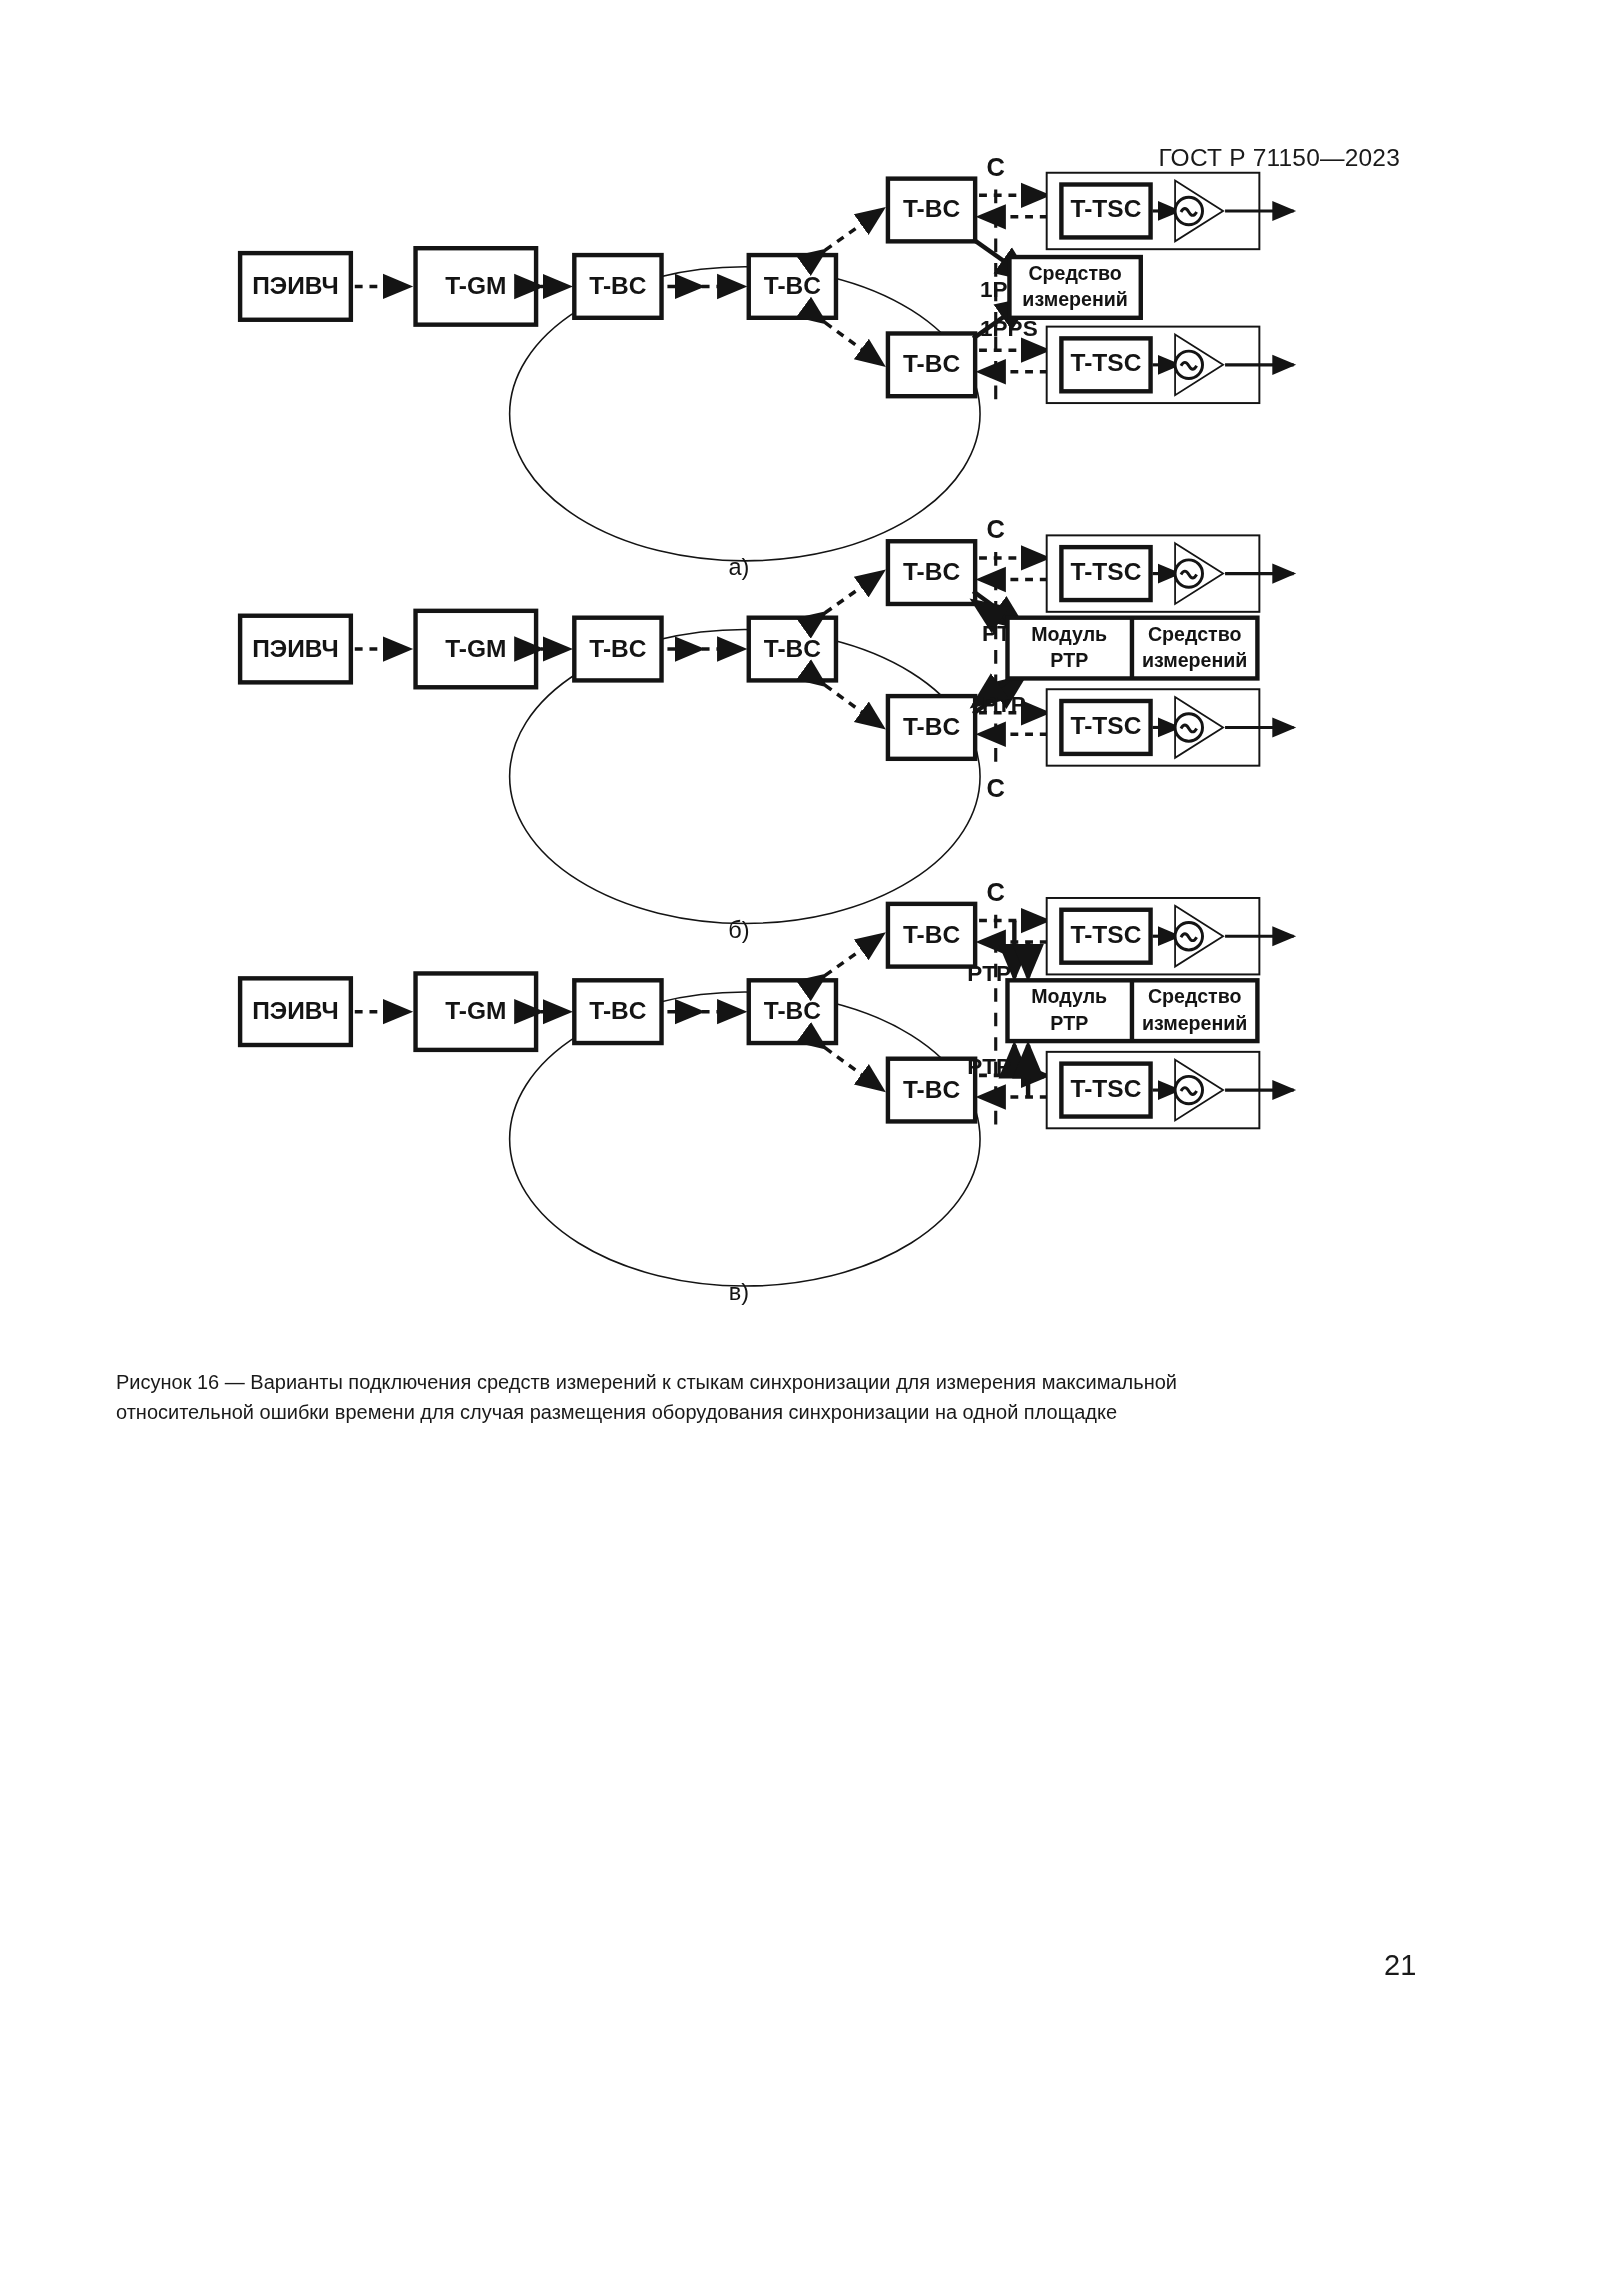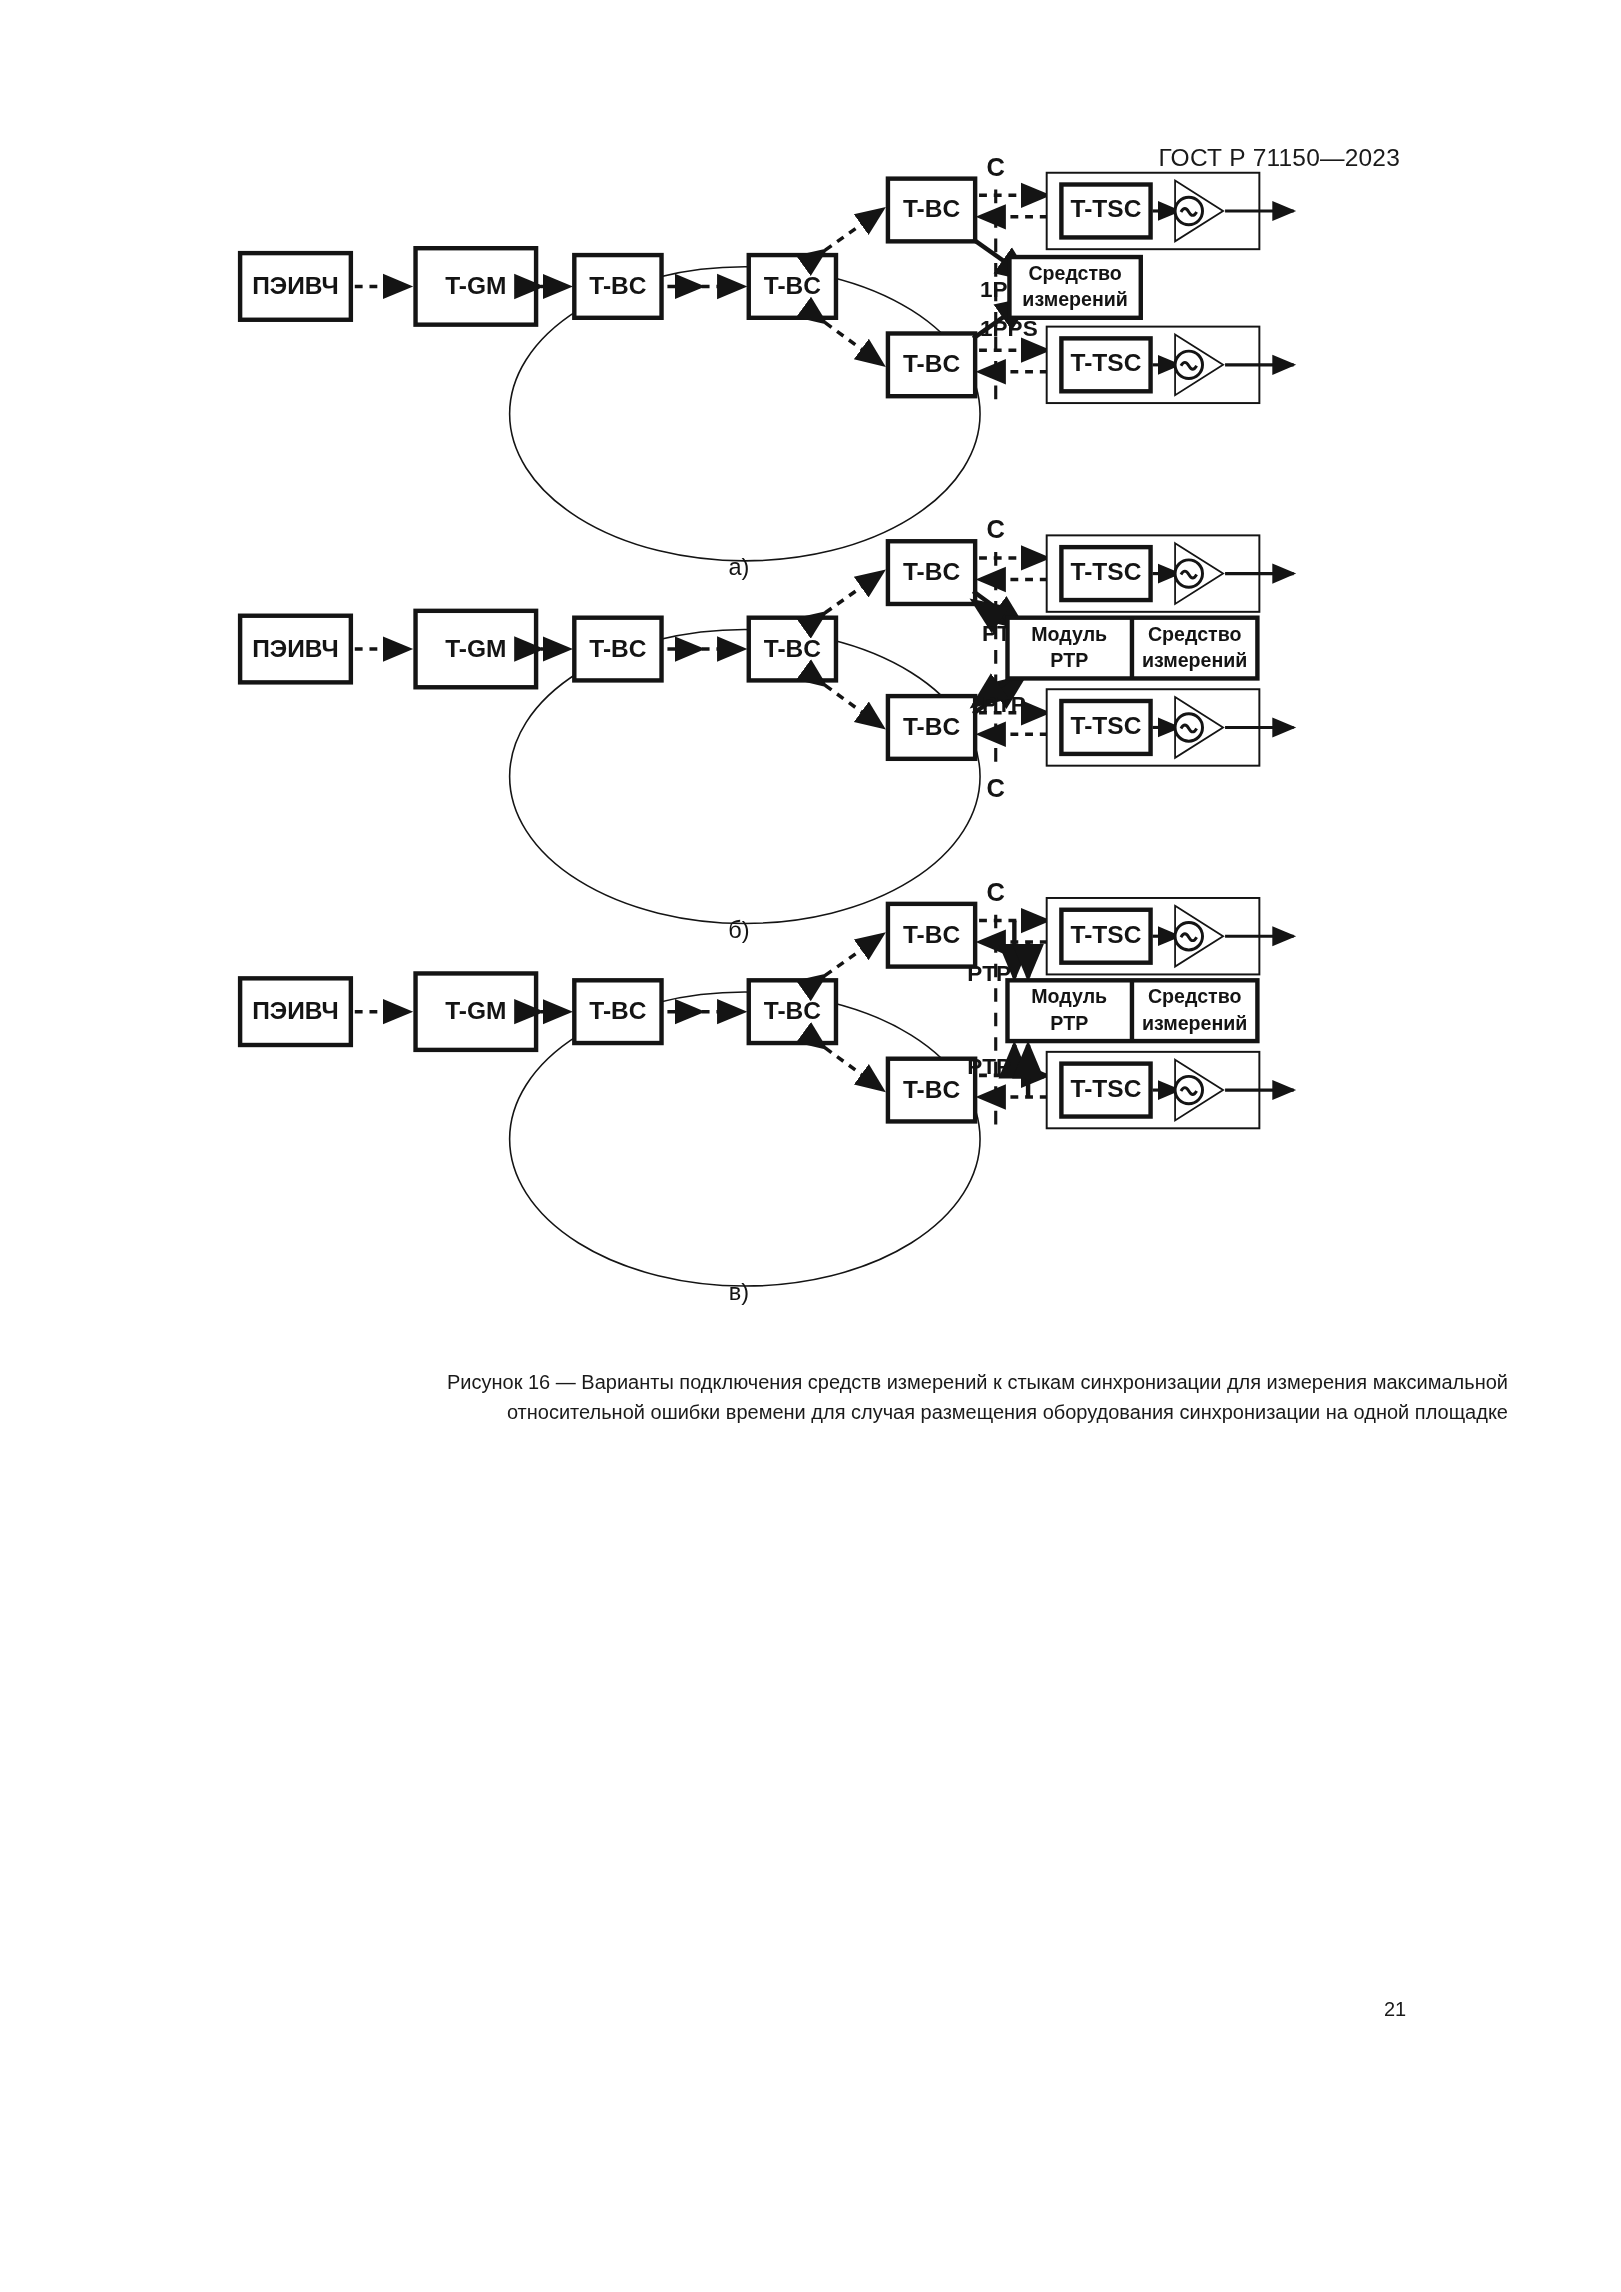--- a/index.html
+++ b/index.html
@@ -28,31 +28,31 @@
     position:absolute;
     left:0px; top:157px;
     width:1621px; height:1186px;
   }
 
   
   .caption {
     position:absolute;
     left:116px; top:1367px;
     width:1392px;
-    text-align:right;
+    text-align:left;
     font-size:20px;
     line-height:30px;
   }
   .caption .cap-line { display:block; }
 
   
   .page-number {
     position:absolute;
-    left:1384px; top:1998px;
-    font-size:20px;
+    left:1384px; top:1949px;
+    font-size:29px;
   }
 
   
   svg text { font-family:"Liberation Sans", sans-serif; fill:#141414; }
   .lbl-box   { font-size:25px; font-weight:bold; text-anchor:middle; dominant-baseline:middle; }
   .lbl-small { font-size:20px; font-weight:bold; text-anchor:middle; dominant-baseline:middle; }
   .lbl-proto { font-size:23px; font-weight:bold; text-anchor:start; dominant-baseline:middle; }
   .lbl-sec   { font-size:26px; font-weight:bold; text-anchor:middle; dominant-baseline:middle; }
   .lbl-part  { font-size:24px; text-anchor:middle; dominant-baseline:middle; }
 

